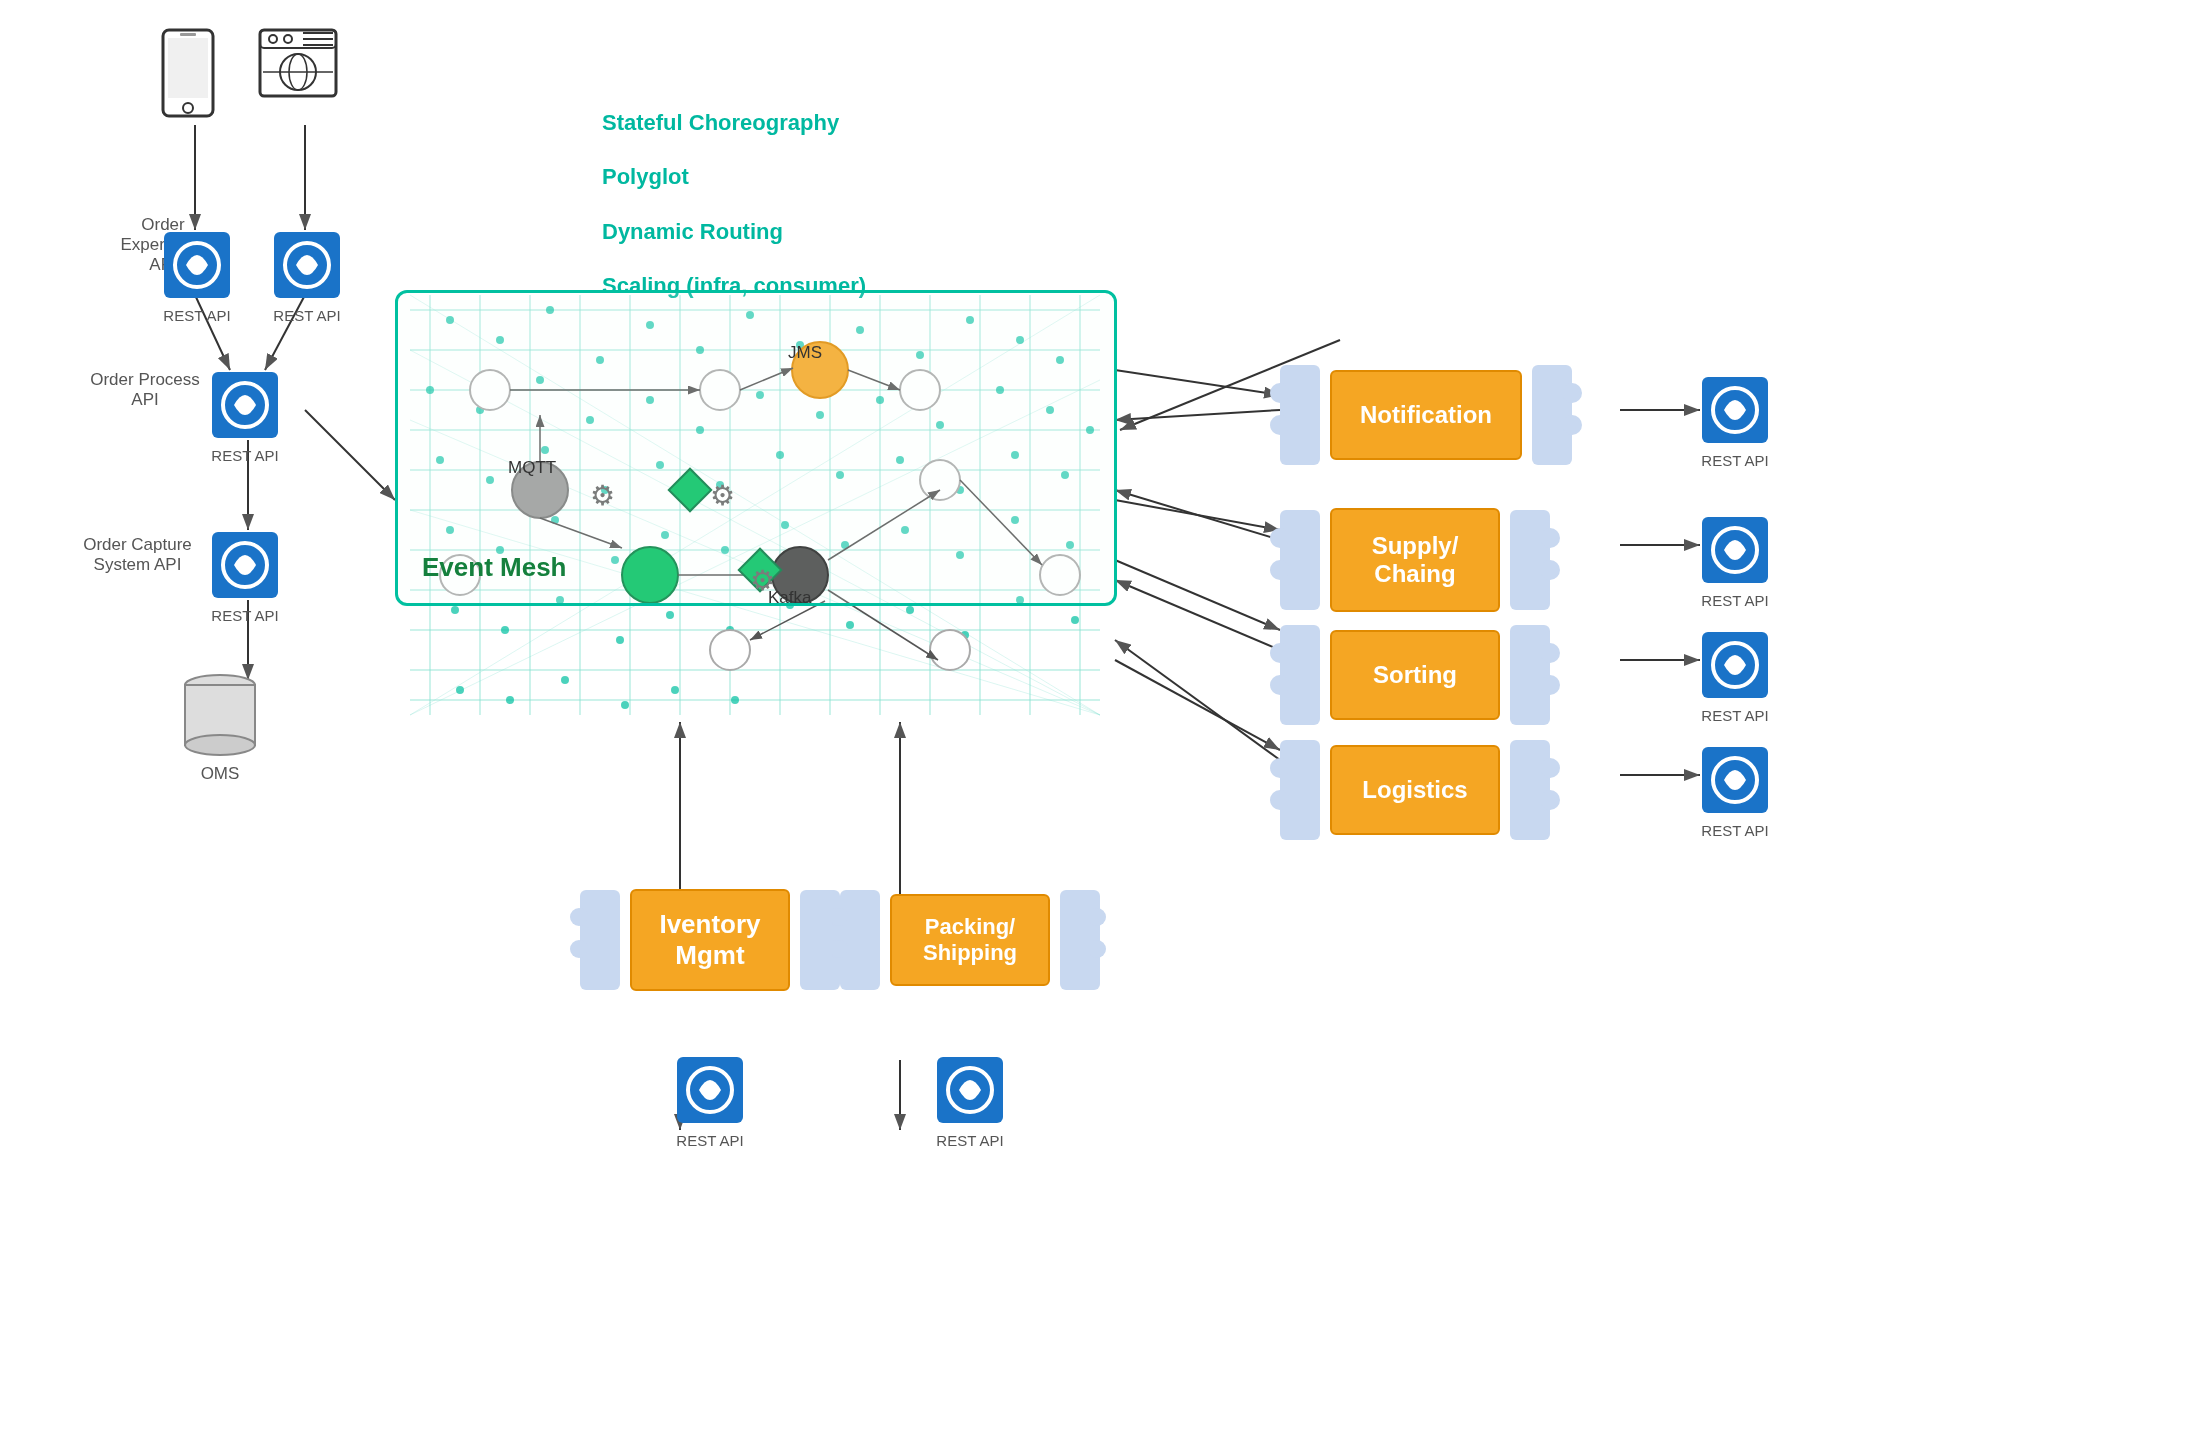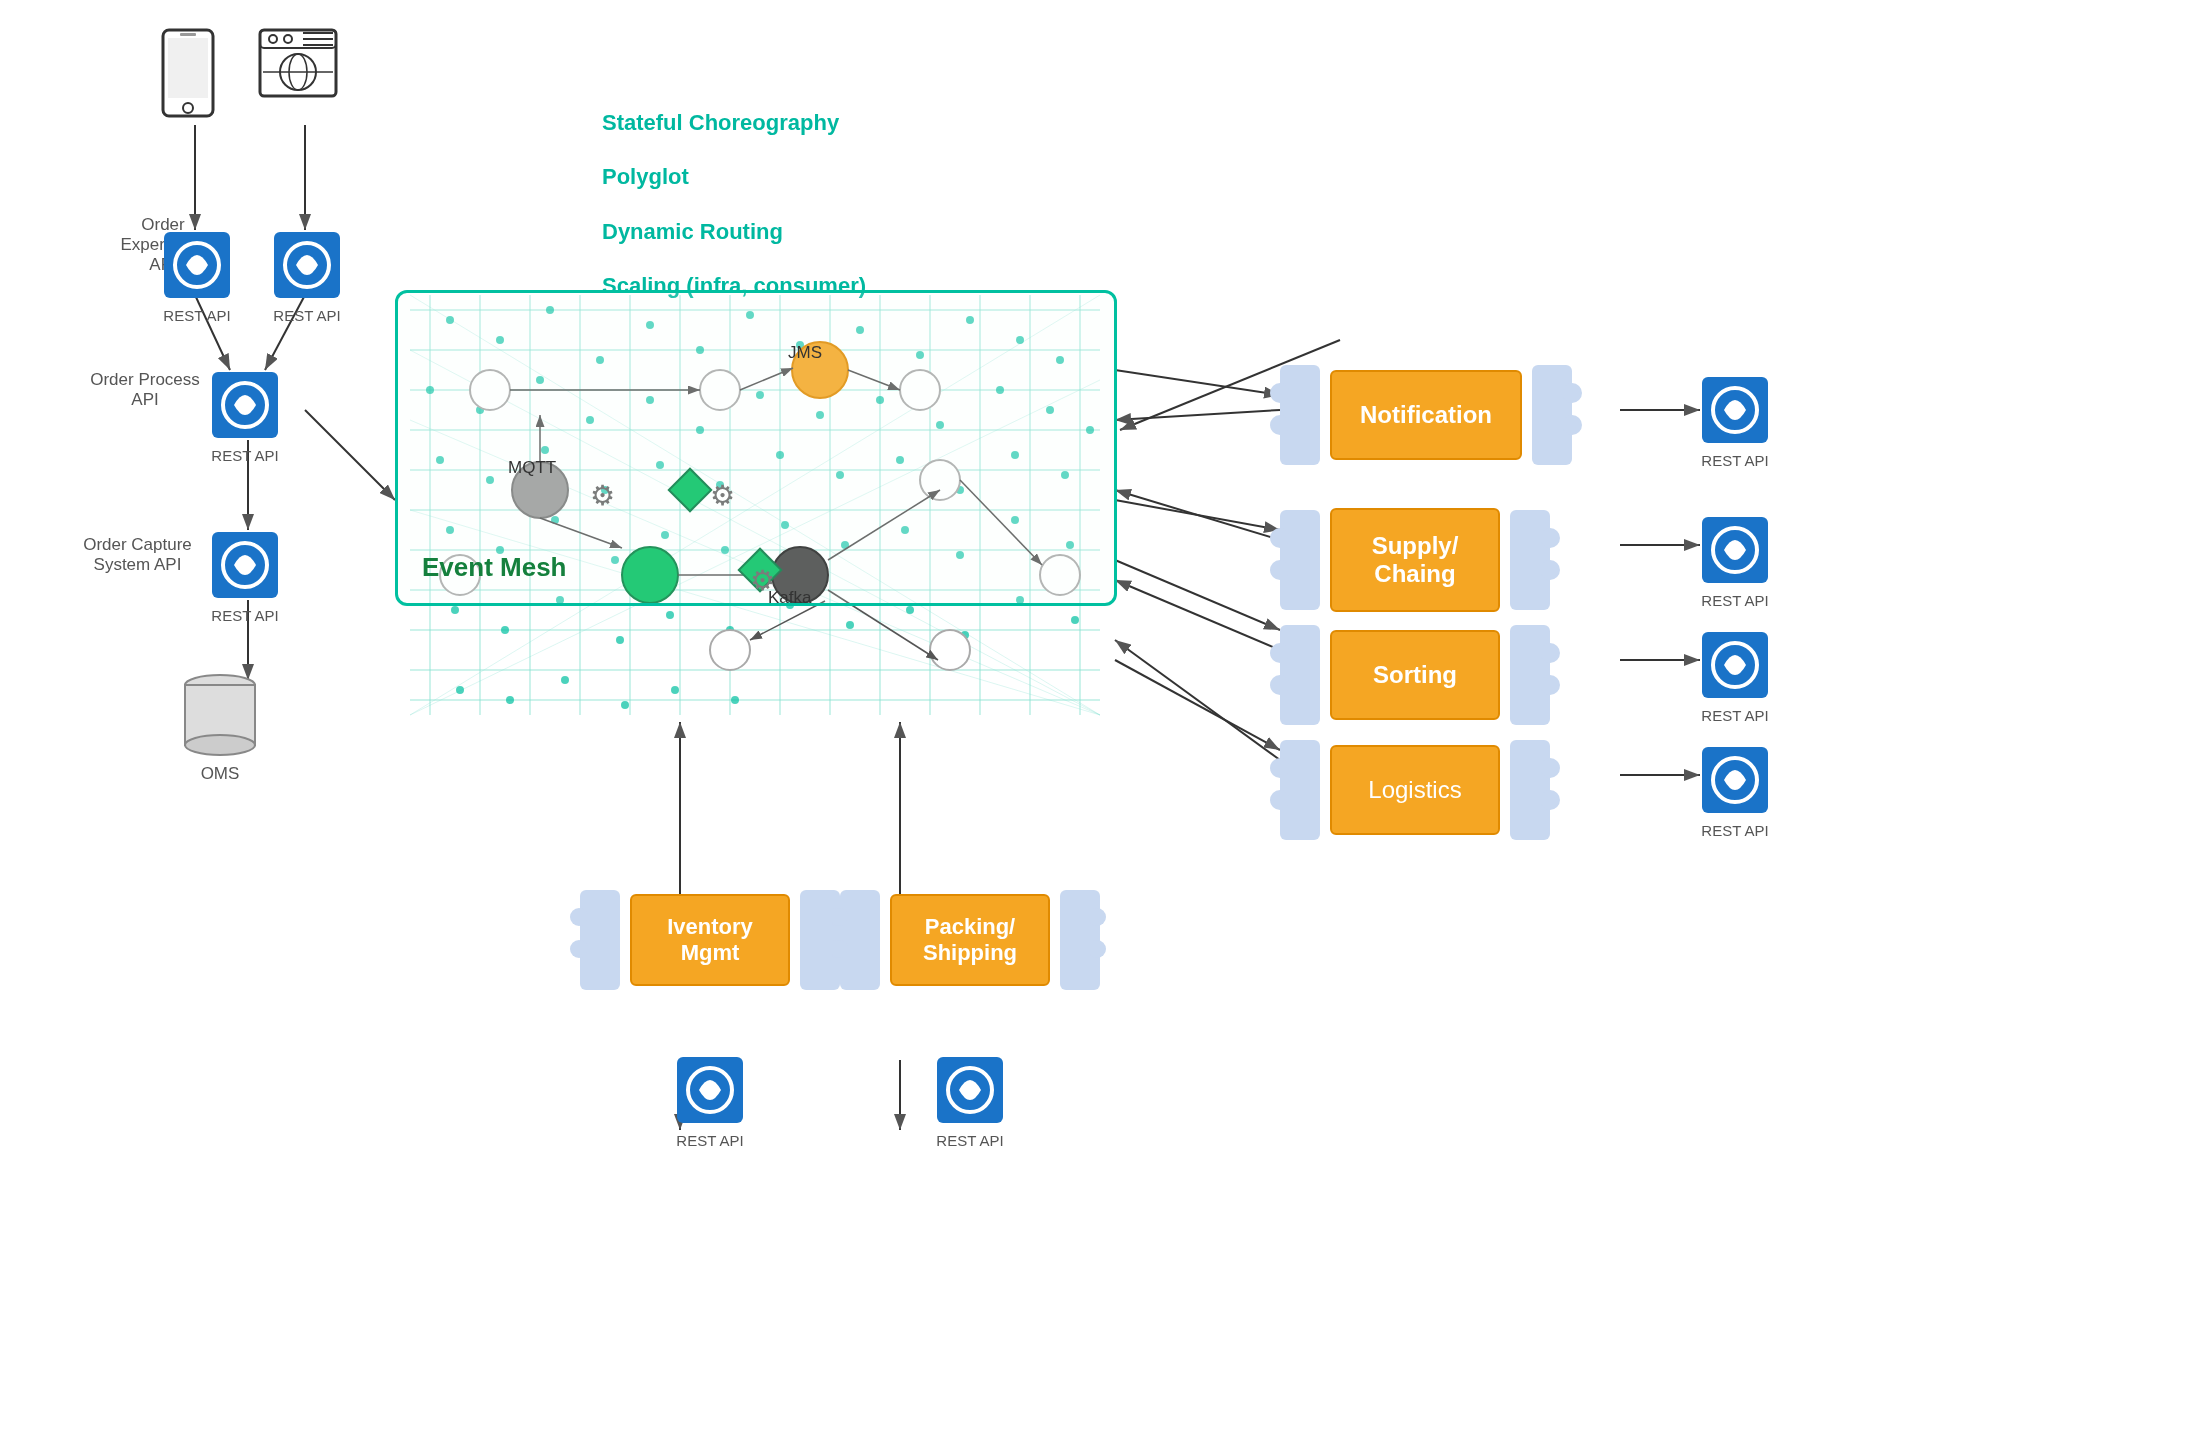--- a/index.html
+++ b/index.html
@@ -417,21 +417,21 @@
     </svg>
     <div style="font-size:15px; color:#555; text-align:center; margin-top:3px;">REST API</div>
   </div>
 
   <div style="position:absolute; top:730px; left:1280px; display:flex; align-items:center; gap:0;">
     <div style="position:relative; width:50px; height:120px;">
       <div style="position:absolute; top:10px; left:0; width:40px; height:100px; background:#c8d8f0; border-radius:6px;"></div>
       <div style="position:absolute; top:28px; left:-10px; width:20px; height:20px; background:#c8d8f0; border-radius:50%;"></div>
       <div style="position:absolute; top:60px; left:-10px; width:20px; height:20px; background:#c8d8f0; border-radius:50%;"></div>
     </div>
-    <div style="background:#f5a623; border:2px solid #e08a00; border-radius:6px; padding:22px 28px; font-size:24px; font-weight:normal; color:#fff; text-align:center; min-width:170px; min-height:90px; display:flex; align-items:center; justify-content:center;">
+    <div style="background:#f5a623; border:2px solid #e08a00; border-radius:6px; padding:22px 28px; font-size:24px; font-weight:bold; color:#fff; text-align:center; min-width:170px; min-height:90px; display:flex; align-items:center; justify-content:center;">
       <span>Logistics</span>
     </div>
     <div style="position:relative; width:50px; height:120px;">
       <div style="position:absolute; top:10px; left:10px; width:40px; height:100px; background:#c8d8f0; border-radius:6px;"></div>
       <div style="position:absolute; top:28px; left:40px; width:20px; height:20px; background:#c8d8f0; border-radius:50%;"></div>
       <div style="position:absolute; top:60px; left:40px; width:20px; height:20px; background:#c8d8f0; border-radius:50%;"></div>
     </div>
   </div>
 
   <div style="position:absolute; top:745px; left:1700px;">
@@ -443,21 +443,21 @@
     <div style="font-size:15px; color:#555; text-align:center; margin-top:3px;">REST API</div>
   </div>
 
   <div style="position:absolute; top:880px; left:580px; display:flex; flex-direction:column; align-items:center;">
     <div style="display:flex; align-items:center; gap:0;">
       <div style="position:relative; width:50px; height:120px;">
         <div style="position:absolute; top:10px; left:0; width:40px; height:100px; background:#c8d8f0; border-radius:6px;"></div>
         <div style="position:absolute; top:28px; left:-10px; width:18px; height:18px; background:#c8d8f0; border-radius:50%;"></div>
         <div style="position:absolute; top:60px; left:-10px; width:18px; height:18px; background:#c8d8f0; border-radius:50%;"></div>
       </div>
-      <div style="background:#f5a623; border:2px solid #e08a00; border-radius:6px; padding:18px 24px; font-size:22px; font-weight:bold; color:#fff; text-align:center; min-width:160px; min-height:90px; display:flex; align-items:center; justify-content:center;">
+      <div style="background:#f5a623; border:2px solid #e08a00; border-radius:6px; padding:18px 24px; font-size:26px; font-weight:bold; color:#fff; text-align:center; min-width:160px; min-height:90px; display:flex; align-items:center; justify-content:center;">
         Iventory<br>Mgmt
       </div>
       <div style="position:relative; width:50px; height:120px;">
         <div style="position:absolute; top:10px; left:10px; width:40px; height:100px; background:#c8d8f0; border-radius:6px;"></div>
         <div style="position:absolute; top:28px; left:38px; width:18px; height:18px; background:#c8d8f0; border-radius:50%;"></div>
         <div style="position:absolute; top:60px; left:38px; width:18px; height:18px; background:#c8d8f0; border-radius:50%;"></div>
       </div>
     </div>
 
     <div style="margin-top:55px;">

